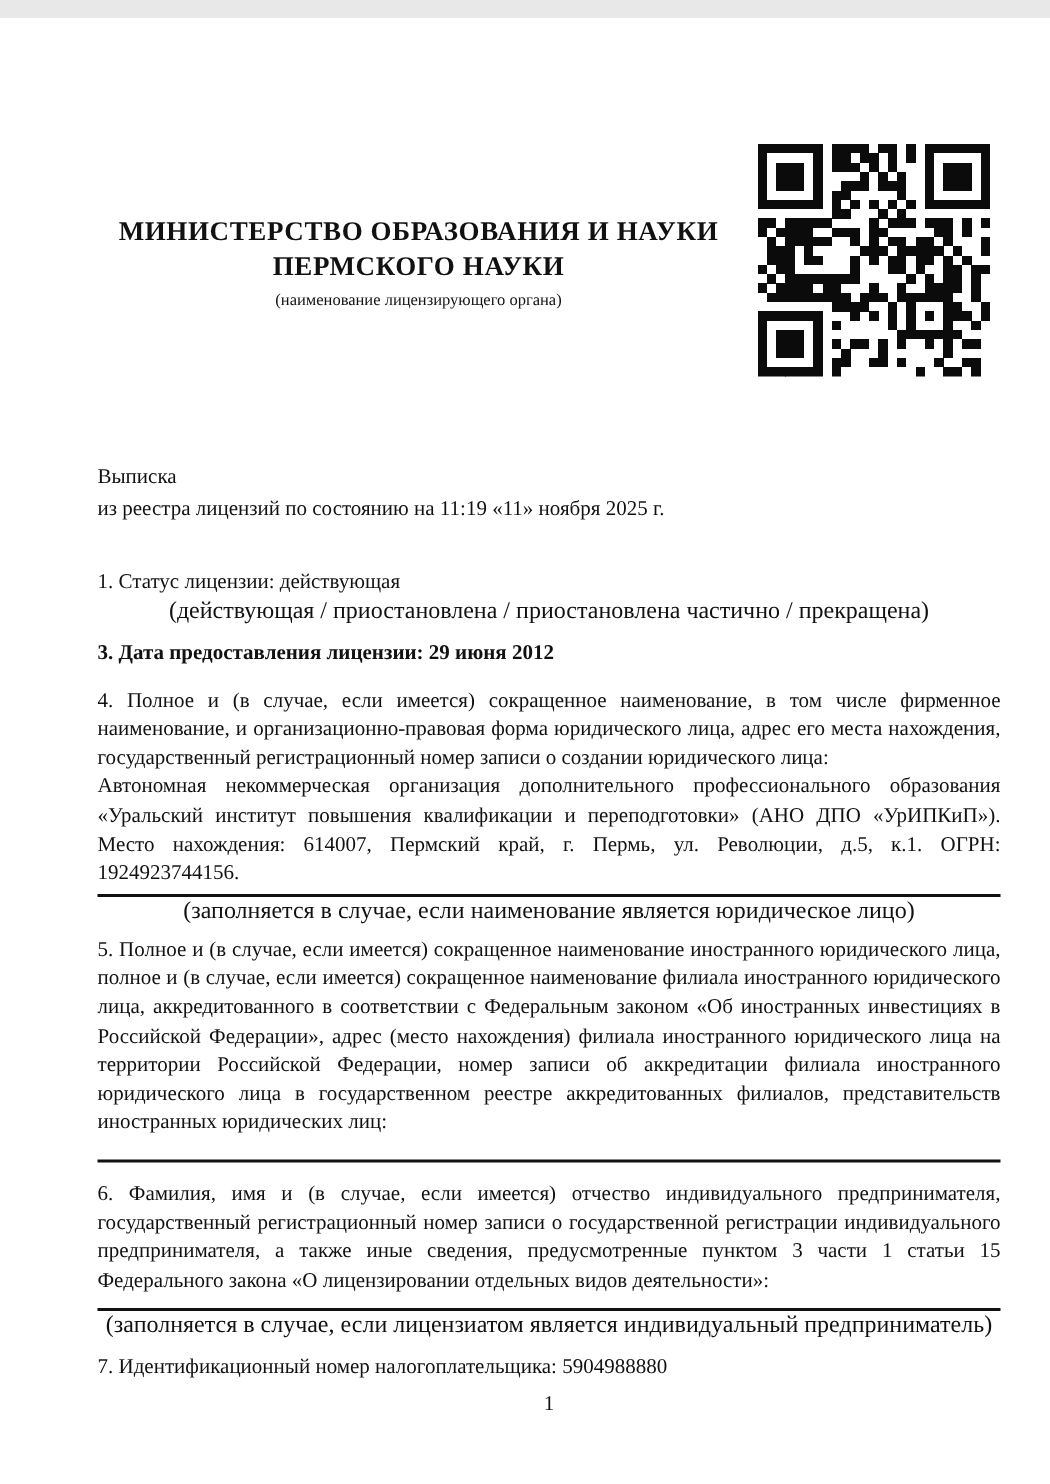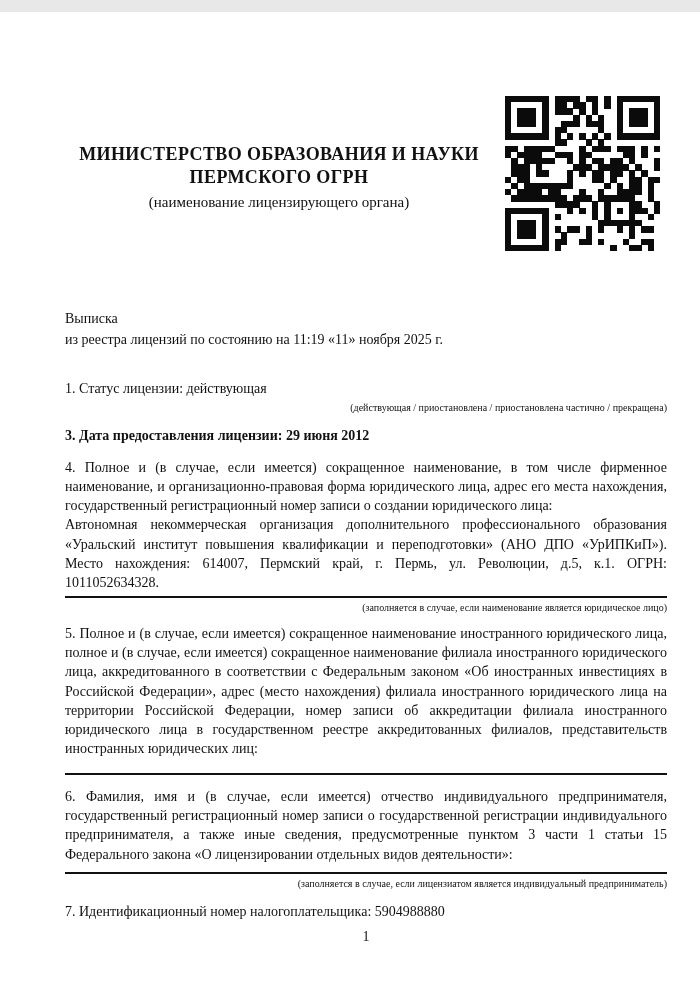--- a/index.html
+++ b/index.html
@@ -39,42 +39,42 @@
     width: 428px;
     text-align: center;
   }
   .ministry-name {
     font-size: 18px;
     font-weight: bold;
     line-height: 23px;
     letter-spacing: 0.4px;
   }
   .ministry-caption {
-    font-size: 15px;
+    font-size: 11px;
     margin-top: 5px;
   }
   .doc-title {
     margin: 58px 33px 0 65px;
     text-align: left;
     line-height: 21px;
   }
   .item, .para, .rule, .caption, .page-number {
     margin-left: 65px;
     margin-right: 33px;
   }
   .item {
     line-height: 19.3px;
   }
   .para {
     text-align: justify;
     line-height: 19.3px;
   }
   .caption {
-    text-align: right;
-    font-size: 10px;
+    text-align: center;
+    font-size: 16px;
     line-height: 13px;
     margin-top: 3px;
   }
   .rule {
     border-top: 2px solid #111111;
     height: 0;
   }
   .mt-item1 { margin-top: 29px; }
   .mt-item2 { margin-top: 16px; }
   .mt-item3 { margin-top: 12px; font-weight: bold; }
@@ -92,21 +92,21 @@
 </style>
 </head>
 <body>
 
 <div class="page">
 
   <div class="header">
     <div class="ministry">
       <div class="ministry-name">
         <div>МИНИСТЕРСТВО ОБРАЗОВАНИЯ И НАУКИ</div>
-        <div>ПЕРМСКОГО ОГРН</div>
+        <div>ПЕРМСКОГО НАУКИ</div>
       </div>
       <div class="ministry-caption">(наименование лицензирующего органа)</div>
     </div>
     <svg class="qr" viewBox="0 0 25 25" shape-rendering="crispEdges" aria-hidden="true">
         <rect x="0" y="0" width="1.02" height="1.02"></rect>
         <rect x="1" y="0" width="1.02" height="1.02"></rect>
         <rect x="2" y="0" width="1.02" height="1.02"></rect>
         <rect x="3" y="0" width="1.02" height="1.02"></rect>
         <rect x="4" y="0" width="1.02" height="1.02"></rect>
         <rect x="5" y="0" width="1.02" height="1.02"></rect>
@@ -433,21 +433,21 @@
     <div>из реестра лицензий по состоянию на 11:19 «11» ноября 2025 г.</div>
   </div>
 
   <div class="item mt-item1">1. Статус лицензии: действующая</div>
   <div class="caption">(действующая / приостановлена / приостановлена частично / прекращена)</div>
 
 
   <div class="item mt-item3">3. Дата предоставления лицензии: 29 июня 2012</div>
 
   <div class="para mt-item4">4. Полное и (в случае, если имеется) сокращенное наименование, в том числе фирменное наименование, и организационно-правовая форма юридического лица, адрес его места нахождения, государственный регистрационный номер записи о создании юридического лица:</div>
-  <div class="para">Автономная некоммерческая организация дополнительного профессионального образования «Уральский институт повышения квалификации и переподготовки» (АНО ДПО «УрИПКиП»). Место нахождения: 614007, Пермский край, г. Пермь, ул. Революции, д.5, к.1. ОГРН: 1011052634328.</div>
+  <div class="para">Автономная некоммерческая организация дополнительного профессионального образования «Уральский институт повышения квалификации и переподготовки» (АНО ДПО «УрИПКиП»). Место нахождения: 614007, Пермский край, г. Пермь, ул. Революции, д.5, к.1. ОГРН: 1924923744156.</div>
   <div class="rule mt-rule4"></div>
   <div class="caption">(заполняется в случае, если наименование является юридическое лицо)</div>
 
   <div class="para mt-item5">5. Полное и (в случае, если имеется) сокращенное наименование иностранного юридического лица, полное и (в случае, если имеется) сокращенное наименование филиала иностранного юридического лица, аккредитованного в соответствии с Федеральным законом «Об иностранных инвестициях в Российской Федерации», адрес (место нахождения) филиала иностранного юридического лица на территории Российской Федерации, номер записи об аккредитации филиала иностранного юридического лица в государственном реестре аккредитованных филиалов, представительств иностранных юридических лиц:</div>
   <div class="rule mt-rule5"></div>
 
   <div class="para mt-item6">6. Фамилия, имя и (в случае, если имеется) отчество индивидуального предпринимателя, государственный регистрационный номер записи о государственной регистрации индивидуального предпринимателя, а также иные сведения, предусмотренные пунктом 3 части 1 статьи 15 Федерального закона «О лицензировании отдельных видов деятельности»:</div>
   <div class="rule mt-rule6"></div>
   <div class="caption">(заполняется в случае, если лицензиатом является индивидуальный предприниматель)</div>
 

